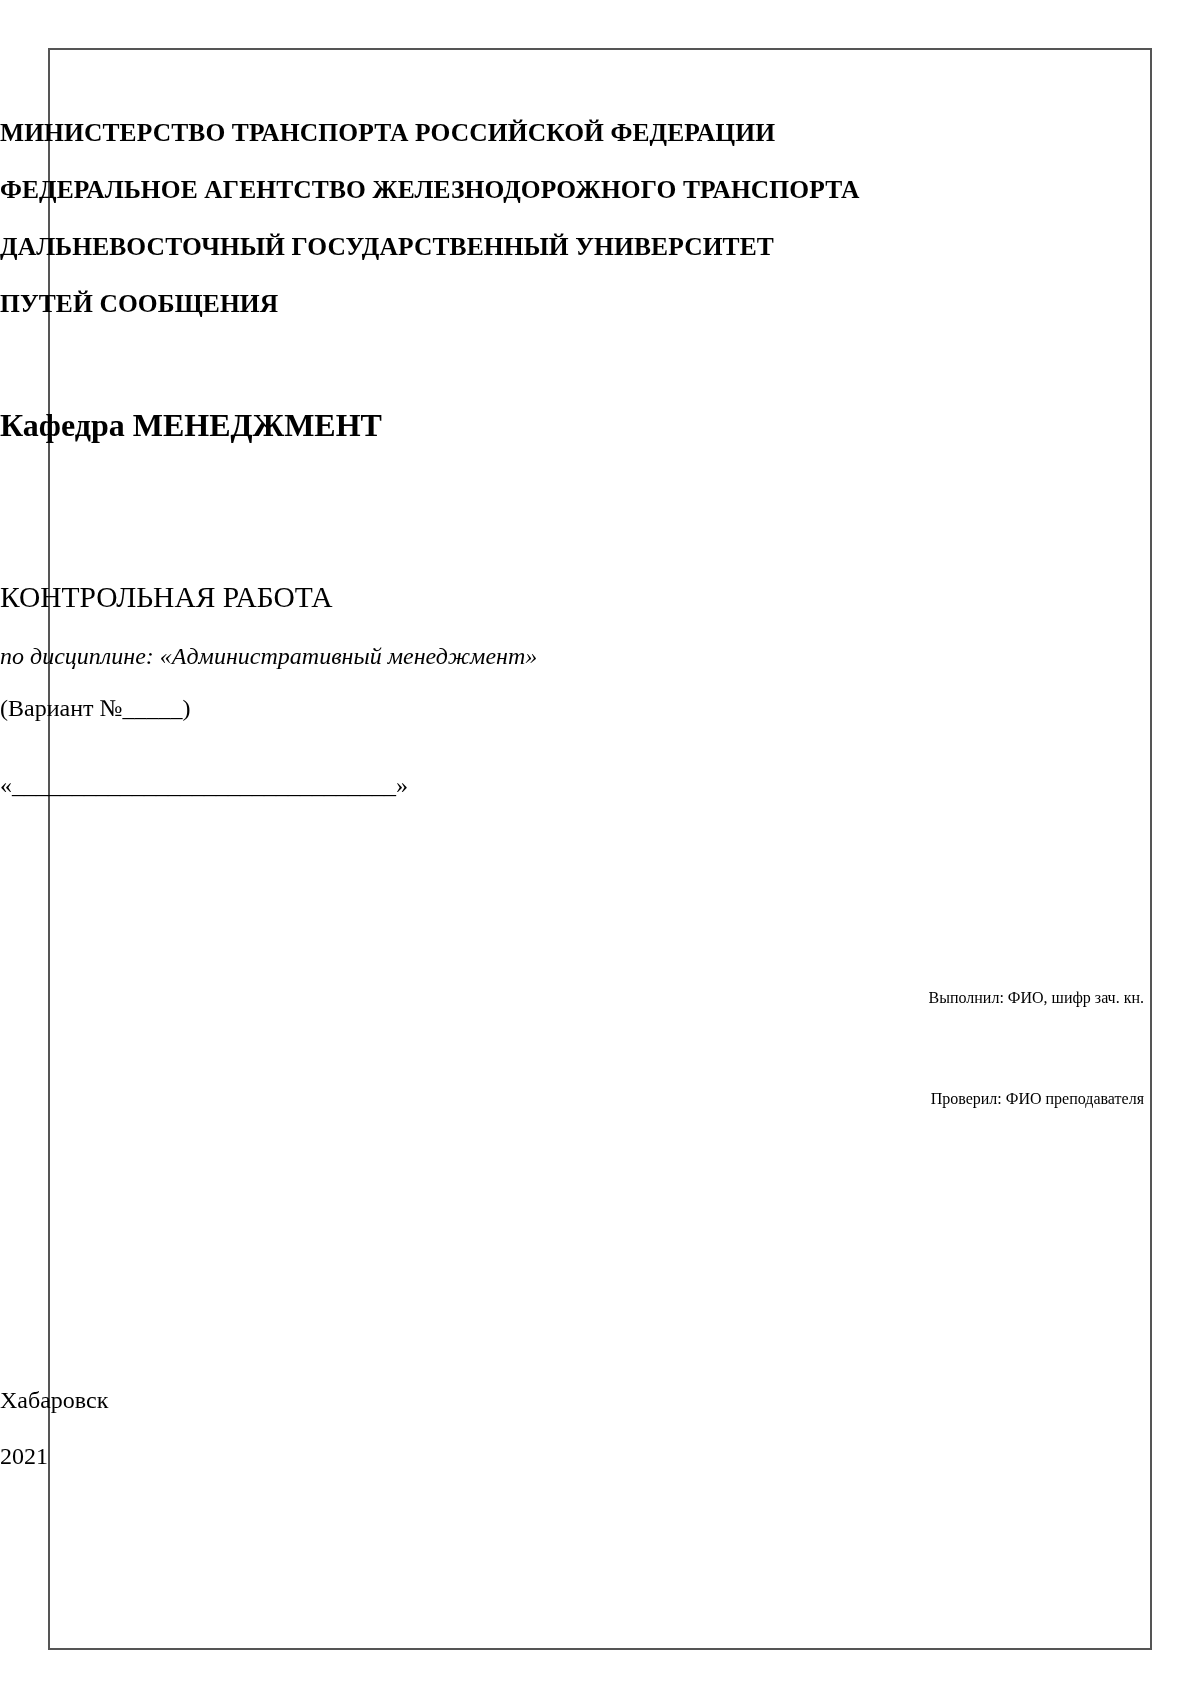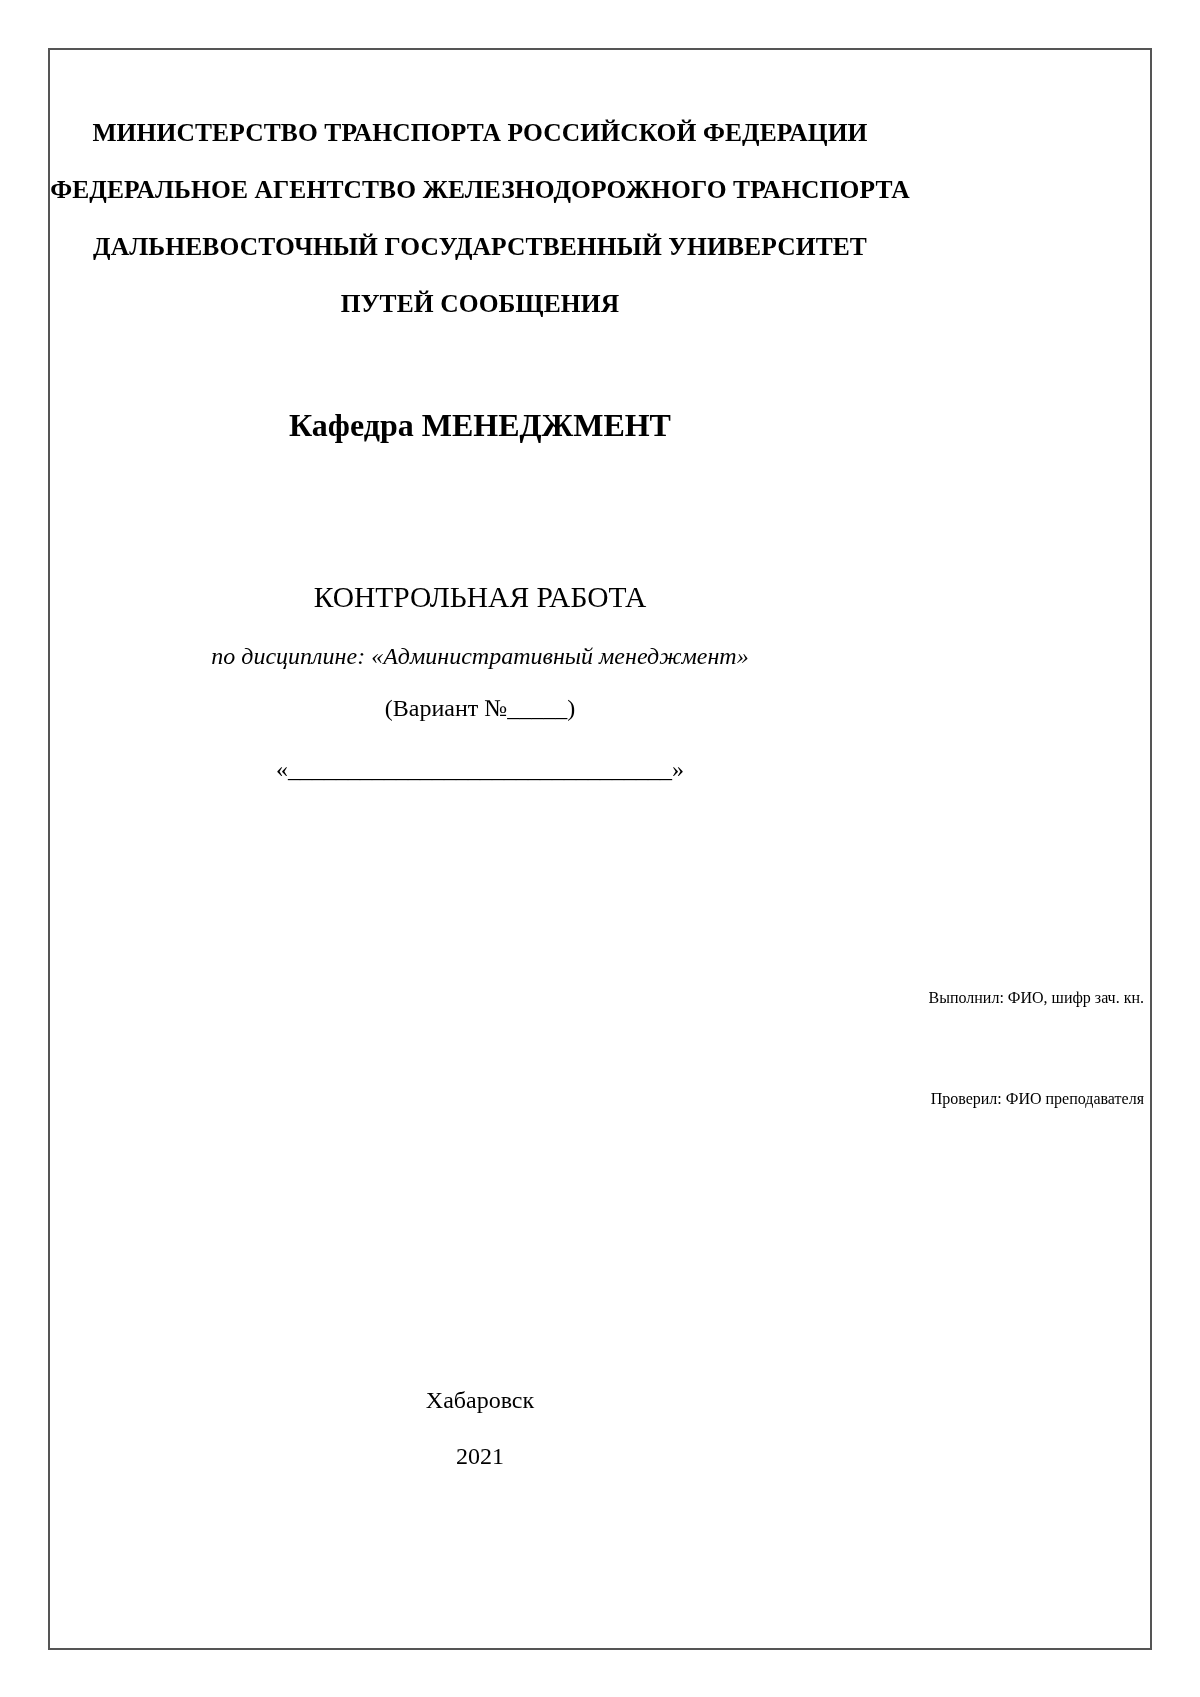--- a/index.html
+++ b/index.html
@@ -1,20 +1,20 @@
 <!DOCTYPE html>
 <html><head>
   <meta charset="utf-8">
   <style>
     html, body { margin: 0; padding: 0; background: #ffffff; }
     body { width: 1200px; height: 1697px; position: relative; overflow: hidden;
            font-family: "Liberation Serif", "DejaVu Serif", serif; color: #000; }
     .frame { position: absolute; left: 48px; top: 48px; width: 1100px; height: 1598px;
              border: 2px solid #555555; box-sizing: content-box; }
-    .line { position: absolute; left: 0; width: 960px; text-align: center; white-space: nowrap; }
+    .line { position: absolute; left: 0; width: 960px; text-align: left; white-space: nowrap; }
     .hdr { font-weight: bold; font-size: 25.5px; letter-spacing: 0.1px; }
     .dept { font-weight: bold; font-size: 32px; }
     .title { font-size: 29.5px; }
     .normal { font-size: 24px; }
     .right { position: absolute; right: 56px; text-align: right; white-space: nowrap; font-size: 16px; }
   </style>
 </head>
 <body>
 
 <div class="frame"></div>
@@ -22,19 +22,19 @@
 <div class="line hdr" style="top:118px;">МИНИСТЕРСТВО ТРАНСПОРТА РОССИЙСКОЙ ФЕДЕРАЦИИ</div>
 <div class="line hdr" style="top:175px;">ФЕДЕРАЛЬНОЕ АГЕНТСТВО ЖЕЛЕЗНОДОРОЖНОГО ТРАНСПОРТА</div>
 <div class="line hdr" style="top:232px;">ДАЛЬНЕВОСТОЧНЫЙ ГОСУДАРСТВЕННЫЙ УНИВЕРСИТЕТ</div>
 <div class="line hdr" style="top:289px;">ПУТЕЙ СООБЩЕНИЯ</div>
 
 <div class="line dept" style="top:407px;">Кафедра МЕНЕДЖМЕНТ</div>
 
 <div class="line title" style="top:581px;">КОНТРОЛЬНАЯ РАБОТА</div>
 <div class="line normal" style="top:643px;font-style:italic;">по дисциплине: «Административный менеджмент»</div>
 <div class="line normal" style="top:676px;margin-top:19px;">(Вариант №_____)</div>
-<div class="line normal" style="top:756px;">«________________________________»</div>
+<div class="line normal" style="top:772px;">«________________________________»</div>
 
 <div class="right" style="top:989px;">Выполнил: ФИО, шифр зач. кн.</div>
 <div class="right" style="top:1090px;">Проверил: ФИО преподавателя</div>
 
 <div class="line normal" style="top:1387px;">Хабаровск</div>
 <div class="line normal" style="top:1443px;">2021</div>
 
 </body></html>

